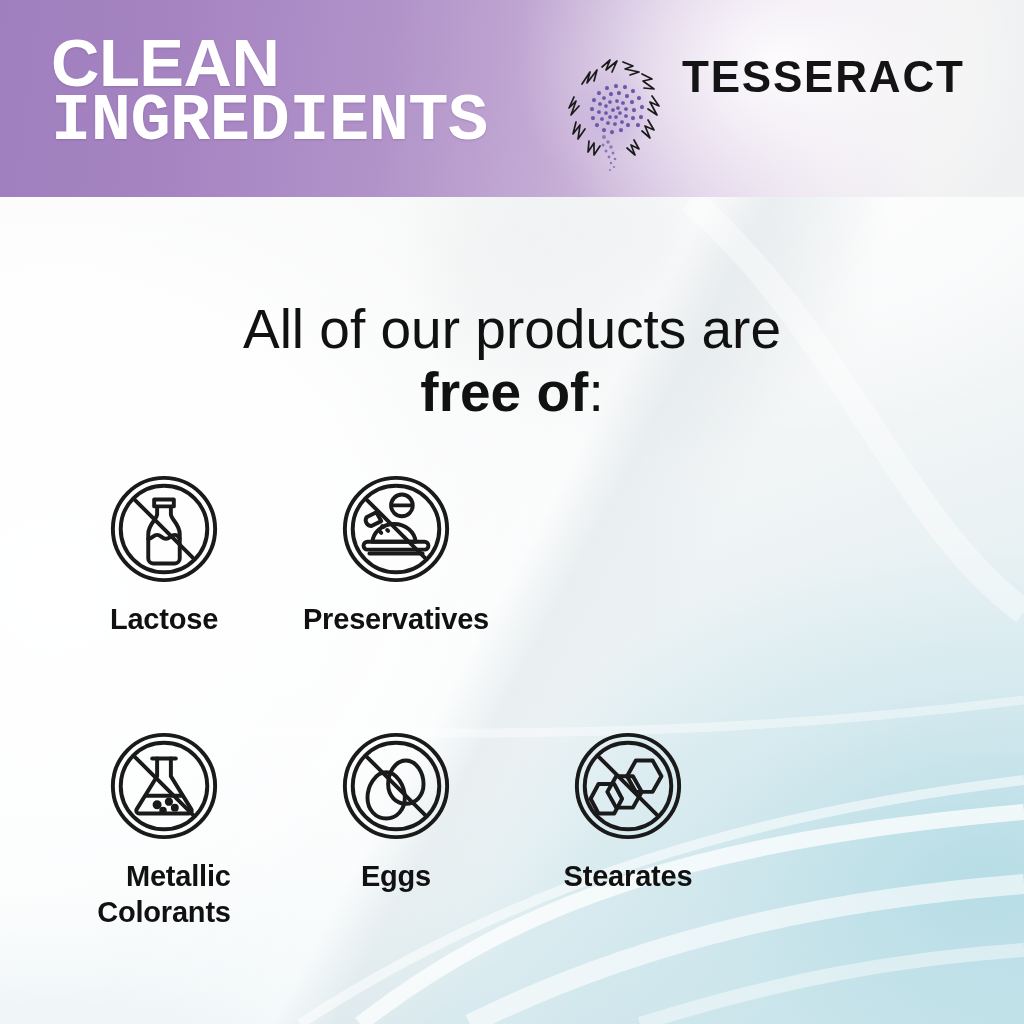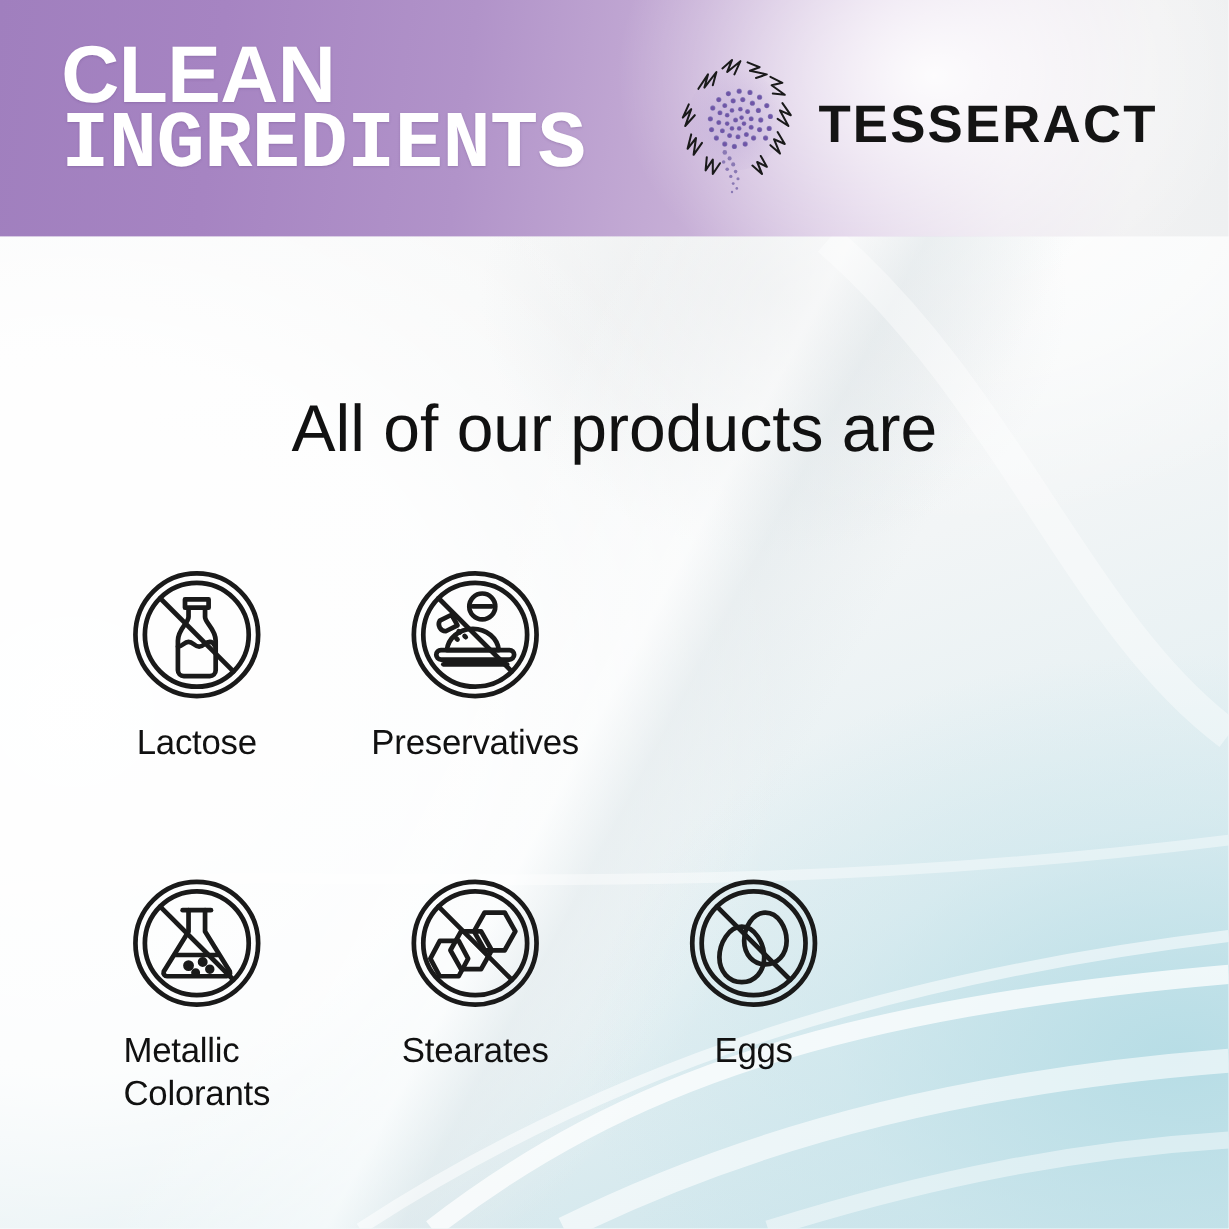--- a/index.html
+++ b/index.html
@@ -97,23 +97,23 @@
     letter-spacing: -0.5px;
     text-shadow: 0 1px 2px rgba(90,60,115,0.28);
     z-index: 4;
   }
   .headline .l2 { display: block; font-family: Liberation Mono, monospace; }
 
   
   .logo {
     position: absolute;
     left: 560px;
-    top: 38px;
+    top: 48px;
     display: flex;
-    align-items: center;
+    align-items: flex-start;
     gap: 12px;
     z-index: 4;
   }
   .logo-mark { width: 110px; height: 125px; display:block; }
   .logo-words { padding-top: 6px; }
   .logo-word-1 {
     font-size: 44px;
     font-weight: bold;
     letter-spacing: 1.8px;
     color: #141414;
@@ -136,21 +136,20 @@
   .subhead {
     position: absolute;
     left: 0; right: 0;
     top: 298px;
     text-align: center;
     color: #111111;
     font-size: 55px;
     line-height: 63px;
     font-weight: normal;
     z-index: 3;
-    margin-top: 28px;
   }
   .subhead .bold { font-weight: bold; }
 
   
   .grid {
     position: absolute;
     left: 48px;
     top: 470px;
     width: 928px;
     z-index: 3;
@@ -161,23 +160,23 @@
     width: 232px;
     display: flex;
     flex-direction: column;
     align-items: center;
   }
   .cell .ico { width: 118px; height: 118px; display: block; }
   .cell .cap {
     margin-top: 13px;
     font-size: 29px;
     line-height: 36px;
-    font-weight: normal;
+    font-weight: bold;
     color: #111111;
-    text-align: left;
+    text-align: right;
     letter-spacing: -0.2px;
   }
 </style>
 </head>
 <body>
 
 <div id="poster">
 
   <div class="bg-layer bg-base"></div>
   <div class="bg-layer bg-white-left"></div>
@@ -291,20 +290,21 @@
         <circle cx="50" cy="122" r="1.0"></circle>
       </g>
     </svg>
     <div class="logo-words">
       <div class="logo-word-1">TESSERACT</div>
     </div>
   </div>
 
   <div class="subhead">
     <div>All of our products are</div>
+    <div><span class="bold">free of</span><span>:</span></div>
   </div>
 
   <div class="grid">
 
     <div class="grid-row row1">
 
       <div class="cell">
         <svg class="ico" viewBox="0 0 120 120">
           <g fill="none" stroke="#1a1a1a" stroke-width="4" stroke-linecap="round" stroke-linejoin="round">
             <circle cx="60" cy="60" r="52"></circle>
@@ -357,38 +357,38 @@
         </svg>
         <div class="cap">Metallic<br>Colorants</div>
       </div>
 
       <div class="cell">
         <svg class="ico" viewBox="0 0 120 120">
           <g fill="none" stroke="#1a1a1a" stroke-width="4" stroke-linecap="round" stroke-linejoin="round">
             <circle cx="60" cy="60" r="52"></circle>
             <circle cx="60" cy="60" r="44"></circle>
             <line x1="29" y1="29" x2="91" y2="91"></line>
+            <path d="M70,34 c11,0 18,13 18,24 c0,12 -8,20 -18,20 c-10,0 -18,-8 -18,-20 c0,-11 7,-24 18,-24z"></path>
+            <path d="M50,46 c11,0 19,14 19,26 c0,12 -8,21 -19,21 c-11,0 -19,-9 -19,-21 c0,-12 8,-26 19,-26z"></path>
+          </g>
+        </svg>
+        <div class="cap">Eggs</div>
+      </div>
+
+      <div class="cell">
+        <svg class="ico" viewBox="0 0 120 120">
+          <g fill="none" stroke="#1a1a1a" stroke-width="4" stroke-linecap="round" stroke-linejoin="round">
+            <circle cx="60" cy="60" r="52"></circle>
+            <circle cx="60" cy="60" r="44"></circle>
+            <line x1="29" y1="29" x2="91" y2="91"></line>
             <path d="M68,34 h17 l9,16 l-9,16 h-17 l-9,-16z"></path>
             <path d="M48,50 h17 l9,16 l-9,16 h-17 l-9,-16z"></path>
             <path d="M36,44 h18 l9,16 l-9,16 h-18 l-9,-16z" opacity="0"></path>
             <path d="M30,58 h16 l8,15 l-8,15 h-16 l-8,-15z"></path>
           </g>
         </svg>
         <div class="cap">Stearates</div>
       </div>
 
-      <div class="cell">
-        <svg class="ico" viewBox="0 0 120 120">
-          <g fill="none" stroke="#1a1a1a" stroke-width="4" stroke-linecap="round" stroke-linejoin="round">
-            <circle cx="60" cy="60" r="52"></circle>
-            <circle cx="60" cy="60" r="44"></circle>
-            <line x1="29" y1="29" x2="91" y2="91"></line>
-            <path d="M70,34 c11,0 18,13 18,24 c0,12 -8,20 -18,20 c-10,0 -18,-8 -18,-20 c0,-11 7,-24 18,-24z"></path>
-            <path d="M50,46 c11,0 19,14 19,26 c0,12 -8,21 -19,21 c-11,0 -19,-9 -19,-21 c0,-12 8,-26 19,-26z"></path>
-          </g>
-        </svg>
-        <div class="cap">Eggs</div>
-      </div>
-
     </div>
   </div>
 
 </div>
 
 </body></html>

